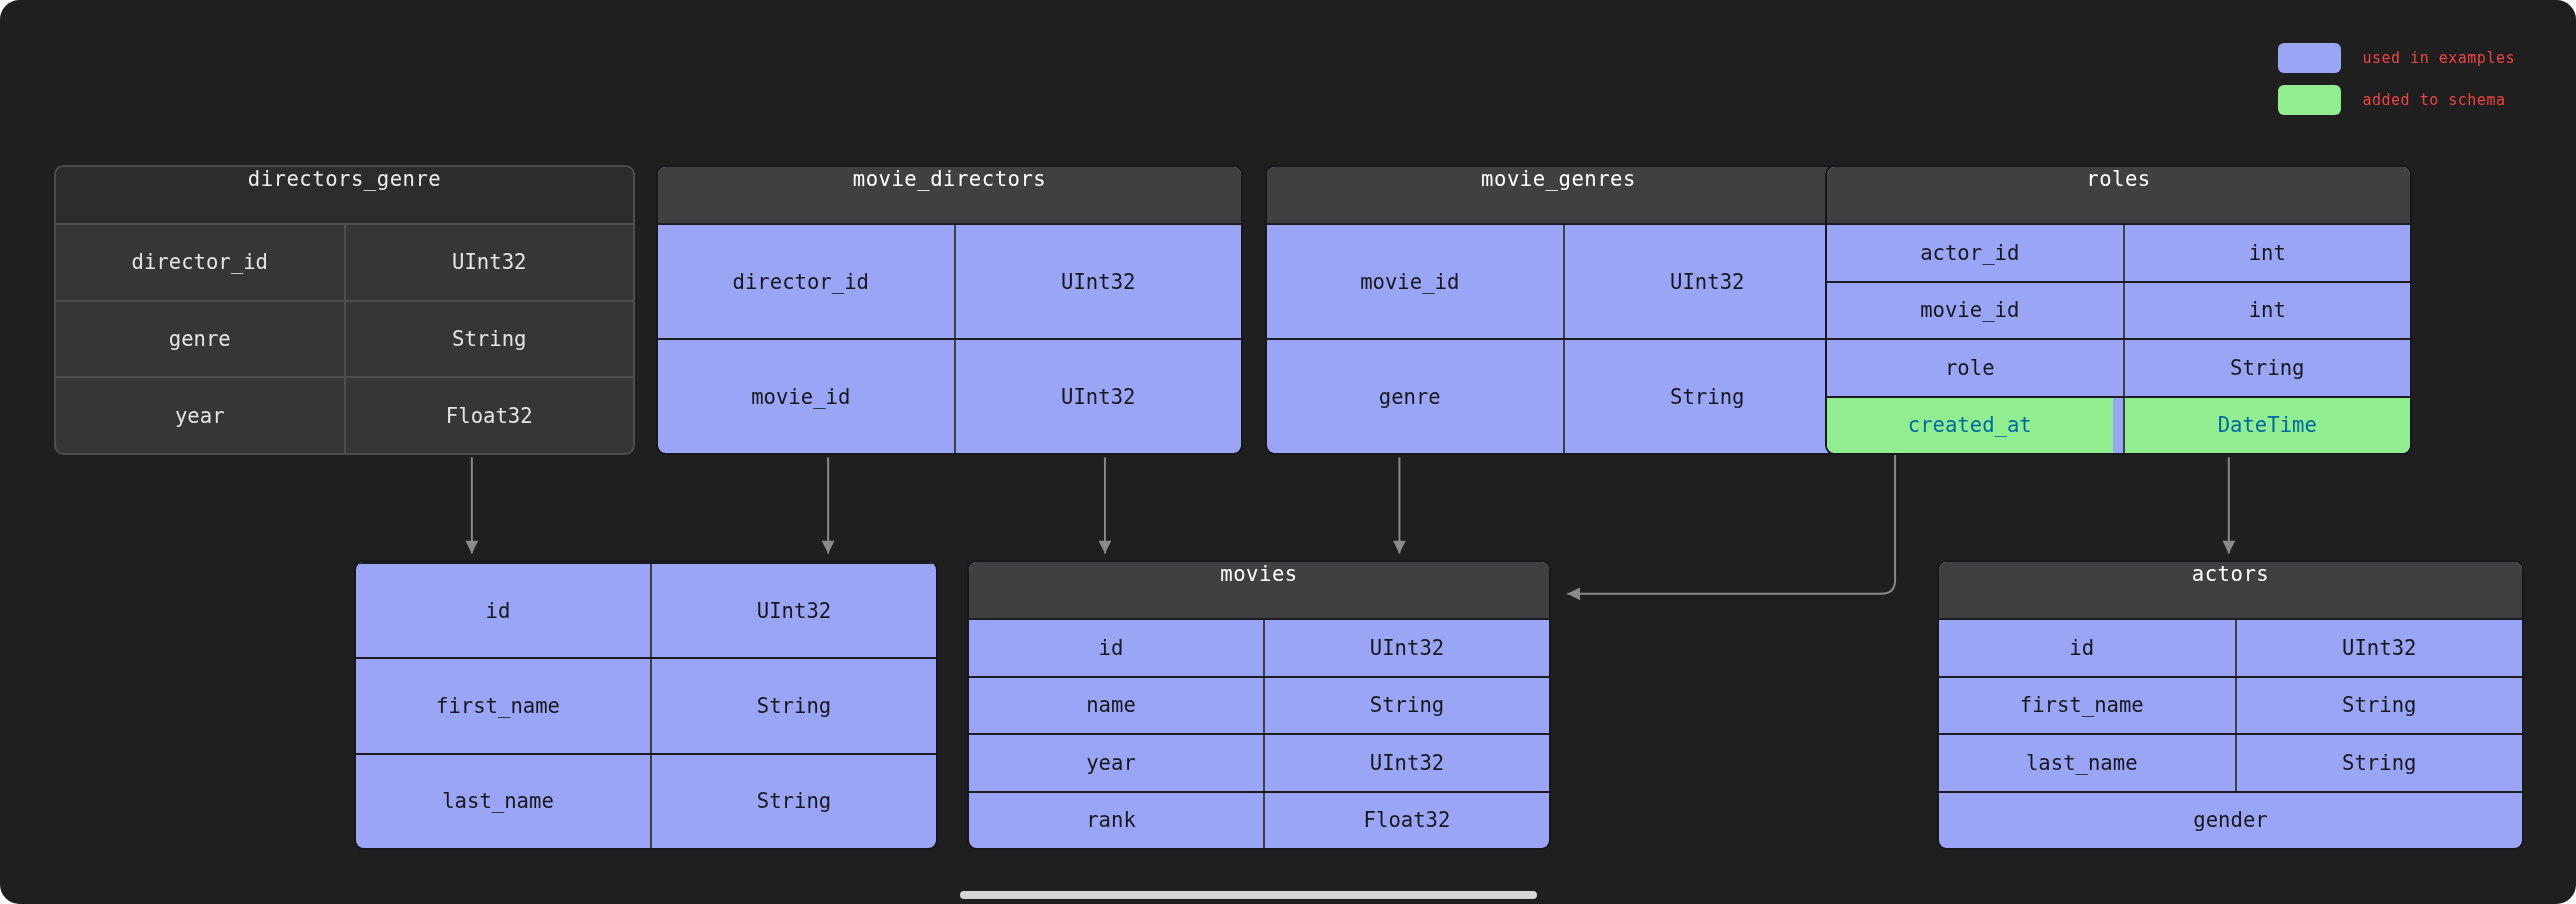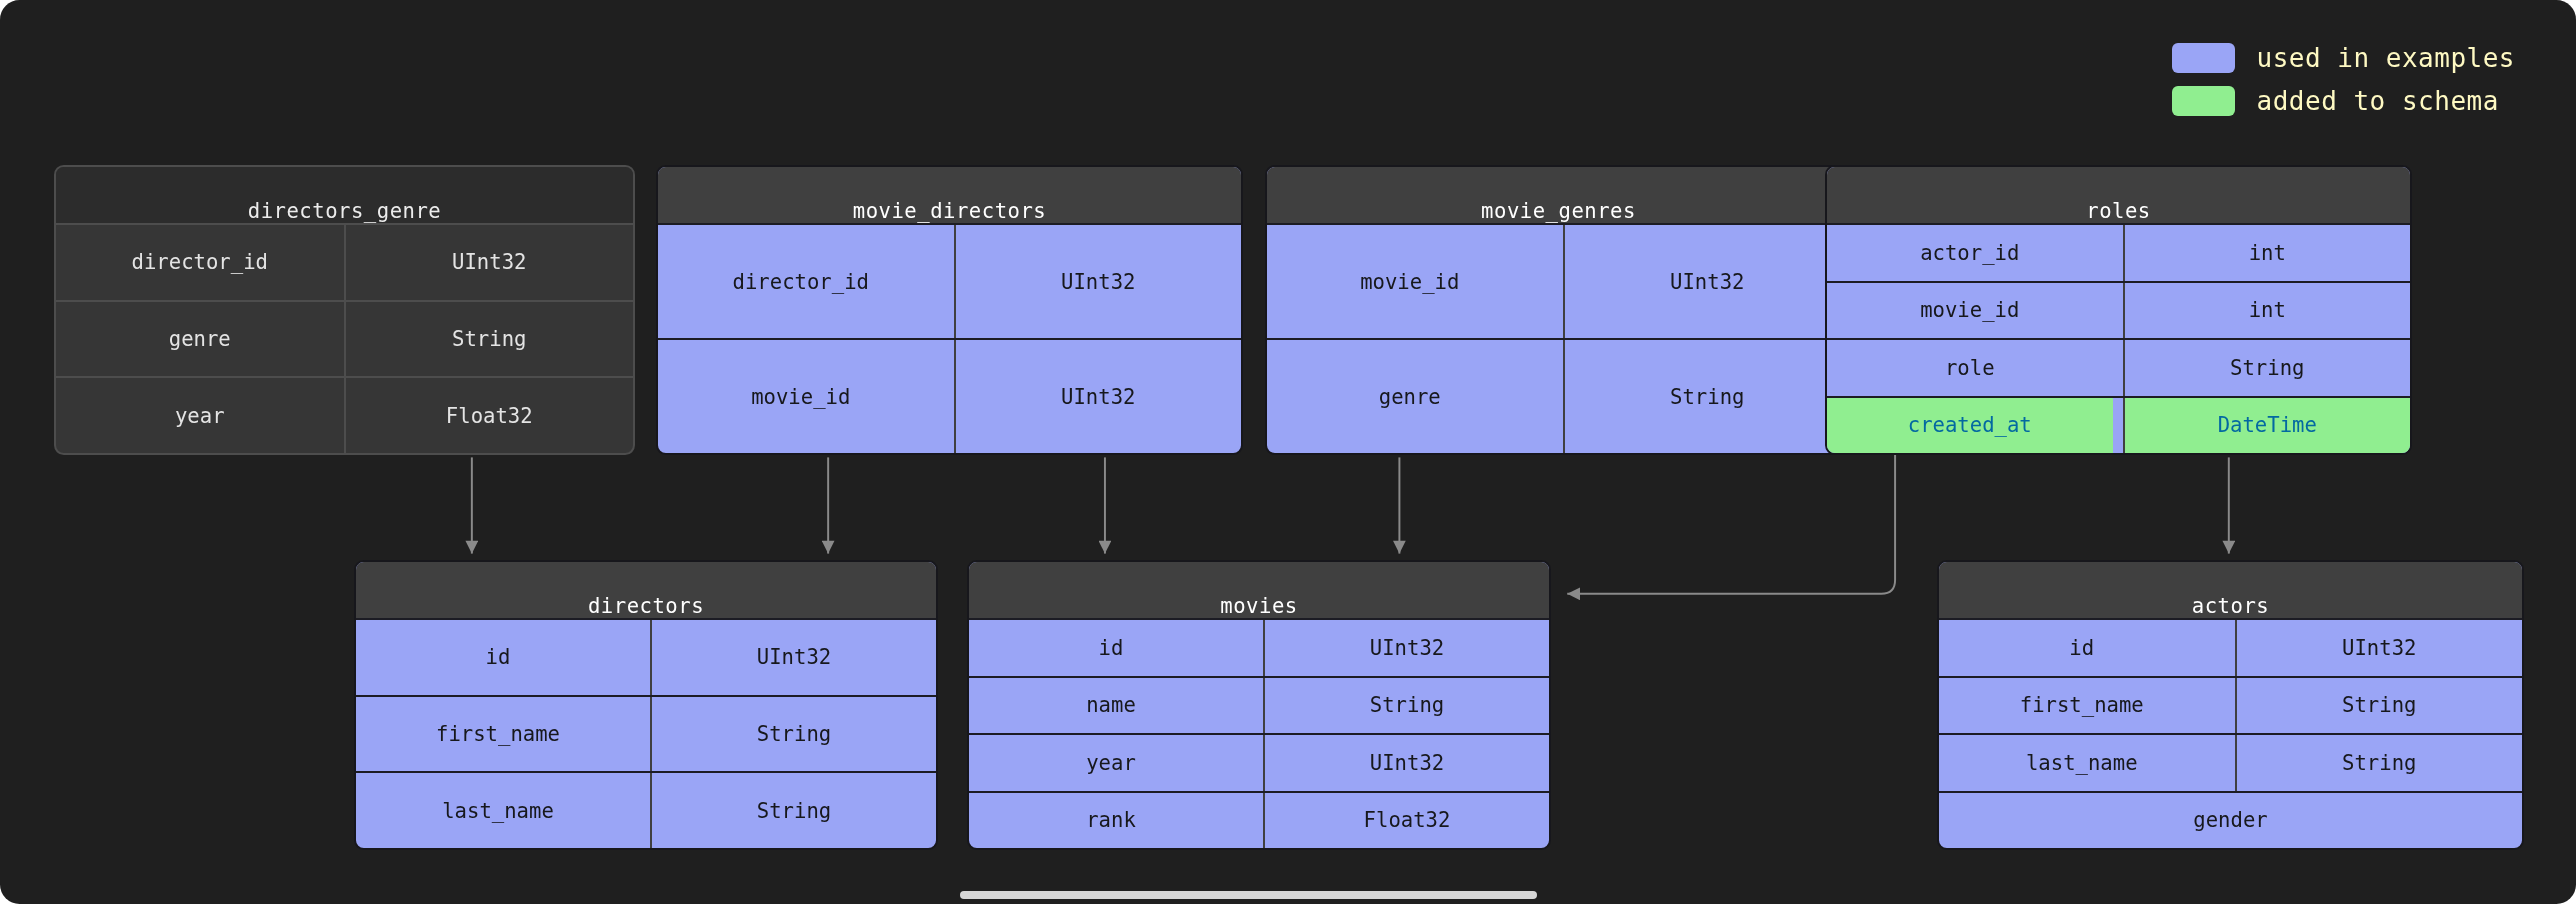--- a/index.html
+++ b/index.html
@@ -16,21 +16,21 @@
 
   
   .table{
     position:absolute;
     display:flex; flex-direction:column;
     border-radius:9.8px;
     overflow:hidden;
   }
   .t-header{
     height:56px; flex:0 0 56px;
-    display:flex; align-items:flex-end; justify-content:center;
+    display:flex; align-items:flex-start; justify-content:center;
     font-size:20.6px; letter-spacing:0.5px;
   }
   .t-row{ flex:1; display:flex; }
   .t-cell{
     flex:1; display:flex; align-items:center; justify-content:center;
     font-size:20.6px; white-space:nowrap;
   }
 
   .table--blue{ background:#9aa5f6; border:2.9px solid #17171c; }
   .table--blue .t-header{ background:#404040; color:#ffffff; }
@@ -44,21 +44,21 @@
 
   .t-row--added .t-cell{ background:#90ee90; color:#0369a1; }
 
   
   .legend{
     position:absolute; top:43px; right:61px;
     display:flex; flex-direction:column; gap:12.8px;
   }
   .legend-row{ display:flex; align-items:center; gap:21.6px; justify-content:flex-start; }
   .swatch{ width:63px; height:29.5px; border-radius:5.9px; display:inline-block; flex:0 0 63px; }
-  .legend-label{ color:#fef9c3; font-size:26px; letter-spacing:0.5px; }
+  .legend-label{ color:#ef4444; font-size:15px; letter-spacing:0.5px; }
 
   
   .arrows{ position:absolute; inset:0; pointer-events:none; }
 
   
   .hscrollbar{
     position:absolute; left:960px; top:891px;
     width:577px; height:7.9px;
     background:#d6d6d6; border-radius:3.9px;
   }
@@ -155,23 +155,20 @@
       <div class="t-cell">role</div>
       <div class="t-cell">String</div>
     </div>
     <div class="t-row t-row--added">
       <div class="t-cell">created_at</div>
       <div class="t-cell">DateTime</div>
     </div>
   </div>
 
   <div class="table table--blue" style="left:354px; top:560px; width:584px; height:290px;">
-    <div class="t-header">
-      <span>directors</span>
-    </div>
     <div class="t-row">
       <div class="t-cell">id</div>
       <div class="t-cell">UInt32</div>
     </div>
     <div class="t-row">
       <div class="t-cell">first_name</div>
       <div class="t-cell">String</div>
     </div>
     <div class="t-row">
       <div class="t-cell">last_name</div>

